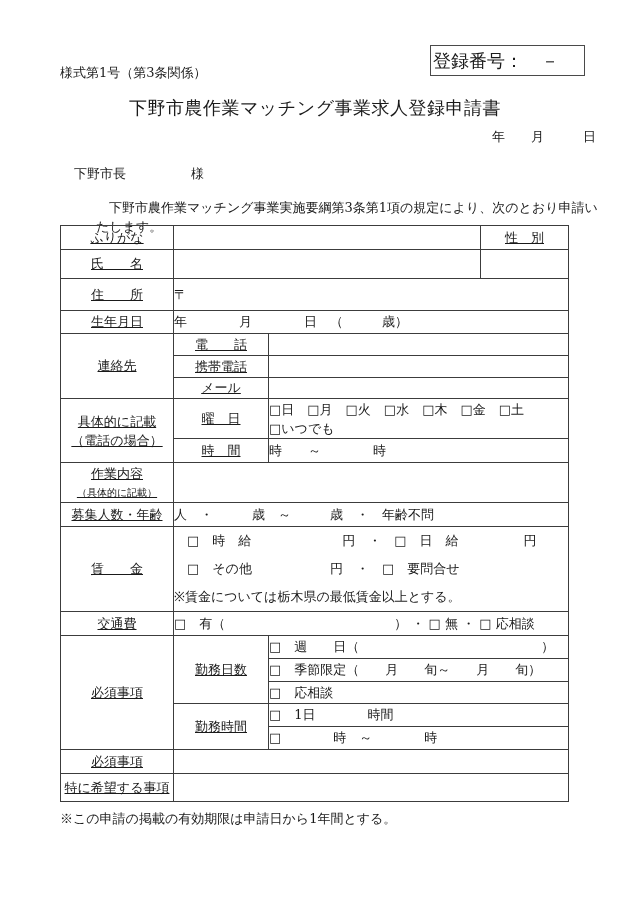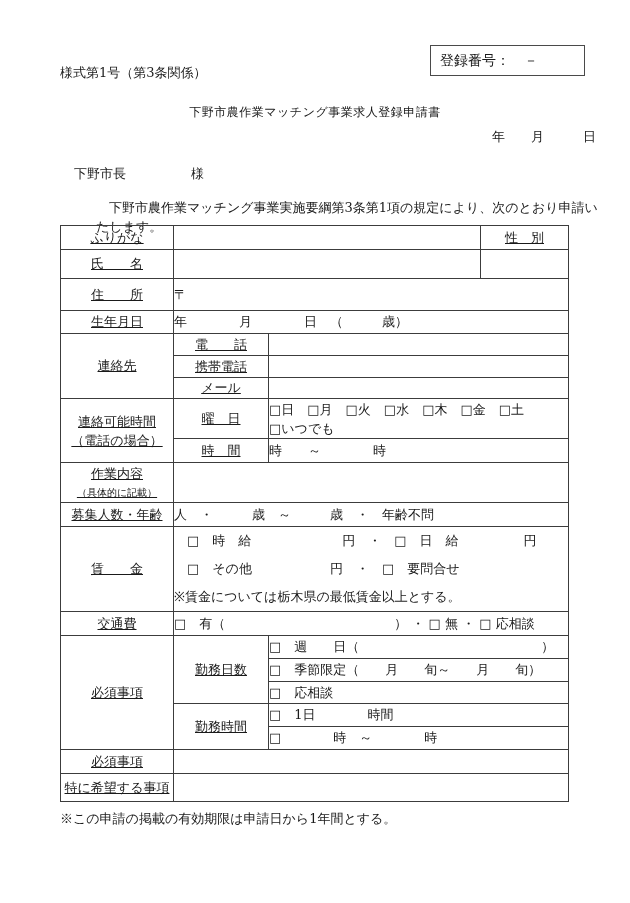--- a/index.html
+++ b/index.html
@@ -5,23 +5,23 @@
   html,body{margin:0;padding:0;background:#fff;}
   .sheet{
     position:relative;width:630px;height:903px;background:#ffffff;
     font-family:"DejaVu Serif","Liberation Serif",serif;color:#1a1a1a;font-size:13px;
     overflow:hidden;
   }
   .abs{position:absolute;}
   .form-number{left:60px;top:64px;}
   .regbox{
     left:430px;top:45px;width:155px;height:31px;border:1px solid #4a4a4a;
-    box-sizing:border-box;display:flex;align-items:center;padding-left:9px;font-size:14px;
+    box-sizing:border-box;display:flex;align-items:center;padding-left:2px;font-size:18px;
   }
-  .title{left:0;top:104px;width:630px;text-align:center;font-size:12px;letter-spacing:.5px;}
+  .title{left:0;top:96px;width:630px;text-align:center;font-size:18px;letter-spacing:.5px;}
   .dateline{top:128px;right:34px;}
   .addressee{left:74px;top:149px;margin-top:16px;}
   .intro{left:60px;top:198px;width:516px;line-height:22px;white-space:pre-line;margin-left:36px;}
   .footnote{left:60px;top:790px;margin-top:20px;}
 
   table.form-table{
     position:absolute;left:60px;top:225px;width:508px;
     border-collapse:collapse;table-layout:fixed;
   }
   .form-table td{border:1px solid #3c3c3c;padding:0;font-size:13px;vertical-align:middle;overflow:hidden;}
@@ -90,21 +90,21 @@
       </tr>
       <tr class="h22">
         <td class="lab">携帯電話</td>
         <td class="val" colspan="2"></td>
       </tr>
       <tr class="h21">
         <td class="lab">メール</td>
         <td class="val" colspan="2"></td>
       </tr>
       <tr class="h40">
-        <td class="lab multiline callable" rowspan="2">連絡可能時間
+        <td class="lab multiline callable" rowspan="2">具体的に記載
 （電話の場合）</td>
         <td class="lab">曜　日</td>
         <td class="val multiline pl9" colspan="2">□日　□月　□火　□水　□木　□金　□土
 □いつでも</td>
       </tr>
       <tr class="h24">
         <td class="lab">時　間</td>
         <td class="val pl60" colspan="2">時　　～　　　　時</td>
       </tr>
       <tr class="h40">

